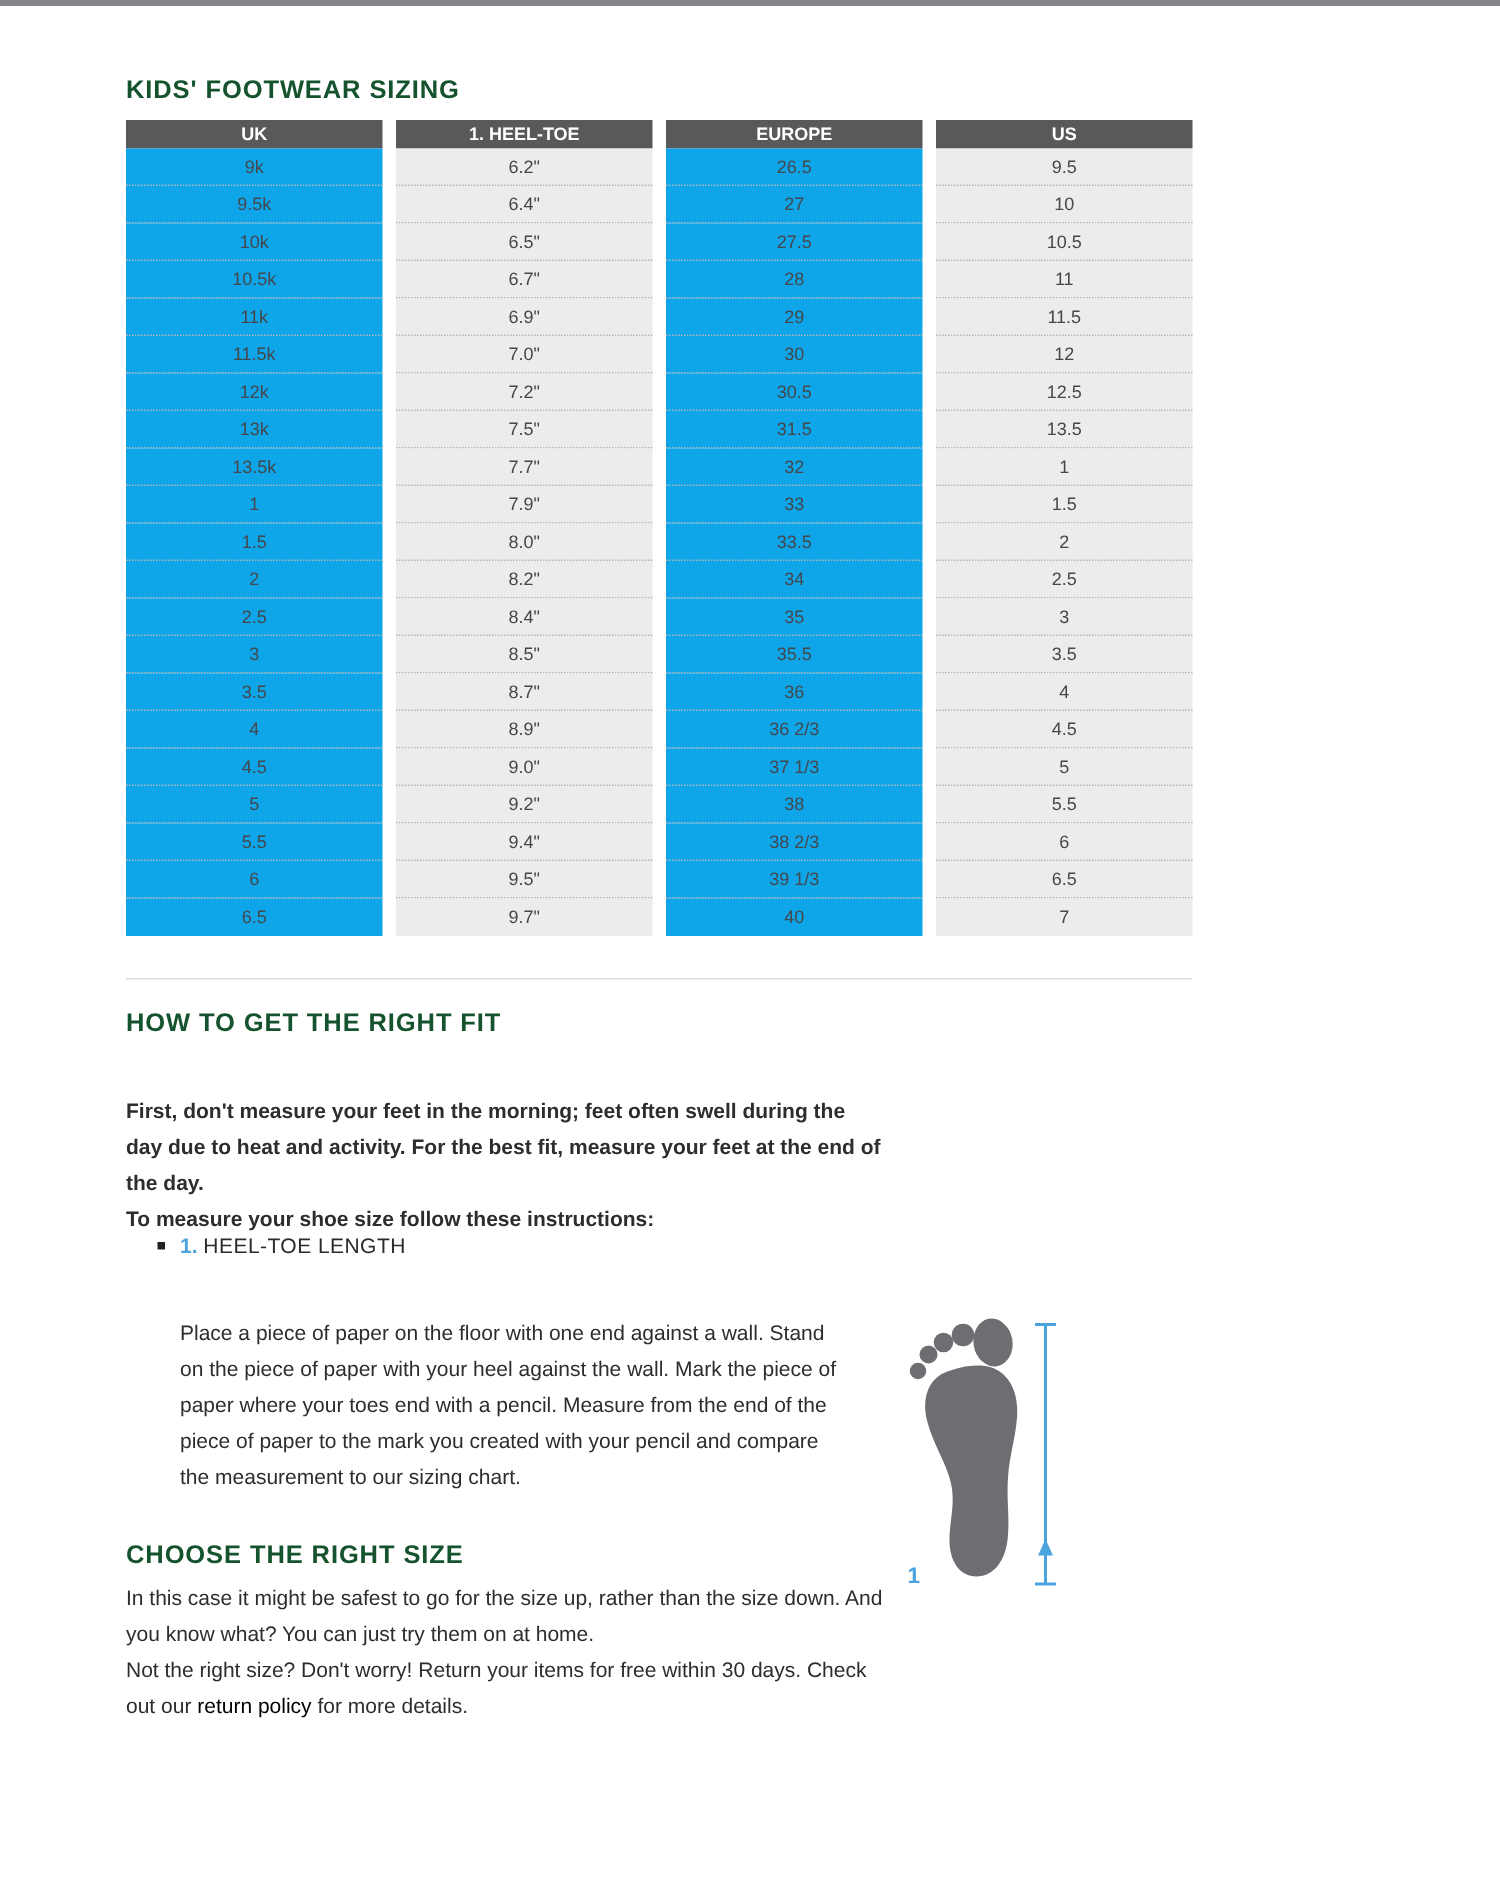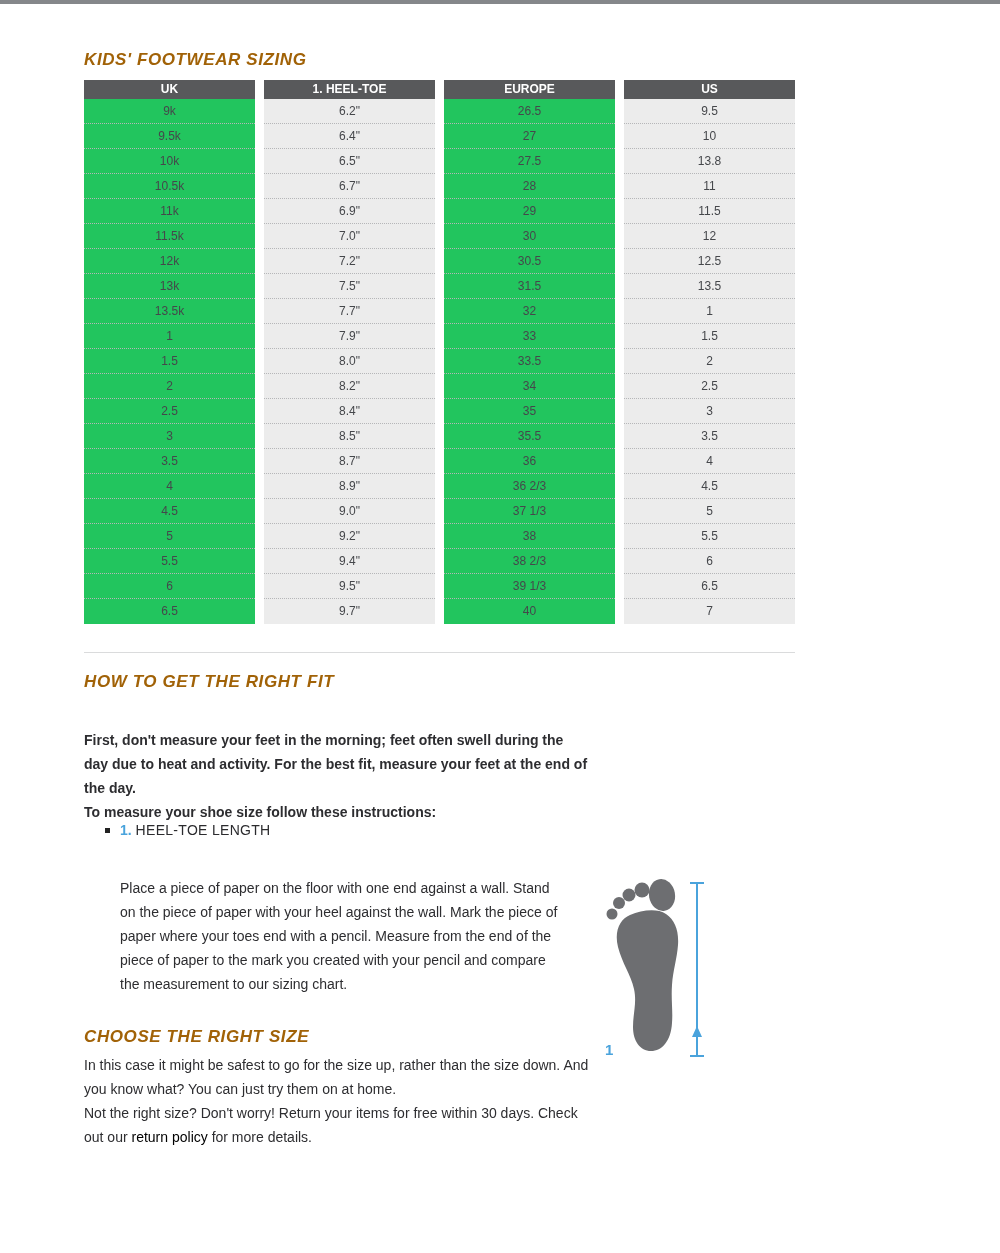--- a/index.html
+++ b/index.html
@@ -19,23 +19,22 @@
     position: absolute;
     left: 0; top: 0;
     width: 1000px; height: 4px;
     background: #85878a;
   }
   .page-title, .section-heading {
     position: absolute;
     font-size: 17px;
     font-weight: bold;
     letter-spacing: 0.6px;
-    color: #a16207;
+    color: #14532d;
     text-transform: uppercase;
-    font-style: italic;
   }
   .page-title { left: 84px; top: 50px; }
 
   
   .size-table {
     position: absolute;
     left: 84px; top: 80px;
     width: 711px;
   }
   .t-head, .t-row {
@@ -54,21 +53,21 @@
   }
   .t-cell {
     font-size: 12px;
     color: #45474b;
     text-align: center;
     height: 25px;
     line-height: 24px;
     border-bottom: 1px dotted #b5b6b8;
   }
   .t-row:last-child .t-cell { border-bottom: none; }
-  .t-cell.col-dark  { background: #22c55e; }
+  .t-cell.col-dark  { background: #0ea5e9; }
   .t-cell.col-light { background: #ececec; }
   .table-bottom-line {
     position: absolute;
     left: 84px; top: 652px;
     width: 711px; height: 1px;
     background: #dadbdc;
   }
 
   
   .fit-heading { left: 84px; top: 672px; }
@@ -141,21 +140,21 @@
         <div class="t-row">
           <div class="t-cell col-dark">9.5k</div>
           <div class="t-cell col-light">6.4"</div>
           <div class="t-cell col-dark">27</div>
           <div class="t-cell col-light">10</div>
         </div>
         <div class="t-row">
           <div class="t-cell col-dark">10k</div>
           <div class="t-cell col-light">6.5"</div>
           <div class="t-cell col-dark">27.5</div>
-          <div class="t-cell col-light">13.8</div>
+          <div class="t-cell col-light">10.5</div>
         </div>
         <div class="t-row">
           <div class="t-cell col-dark">10.5k</div>
           <div class="t-cell col-light">6.7"</div>
           <div class="t-cell col-dark">28</div>
           <div class="t-cell col-light">11</div>
         </div>
         <div class="t-row">
           <div class="t-cell col-dark">11k</div>
           <div class="t-cell col-light">6.9"</div>

